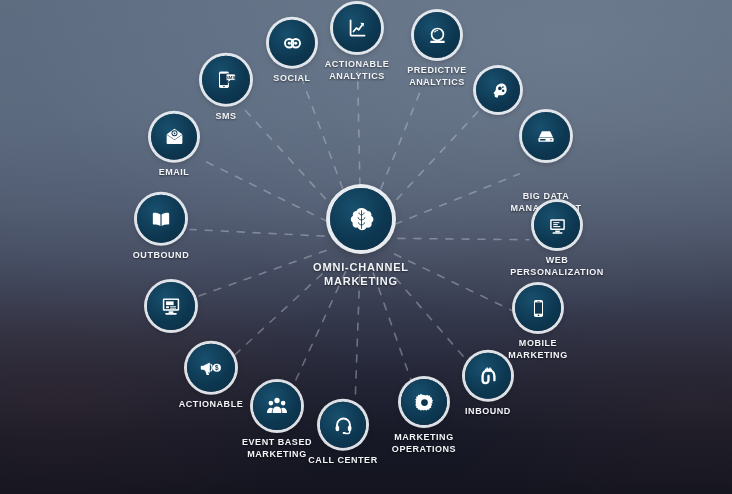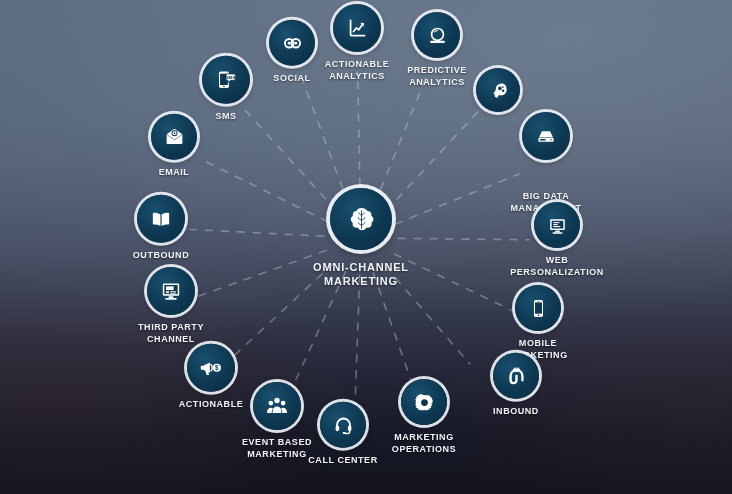--- a/index.html
+++ b/index.html
@@ -185,21 +185,21 @@
               <rect x="16" y="9" width="16" height="30" rx="3.2" fill="#ffffff"></rect>
               <rect x="17.8" y="13.2" width="12.4" height="20" fill="#0d3751"></rect>
               <circle cx="24" cy="36" r="1.5" fill="#0d3751"></circle>
               <rect x="21.5" y="11" width="5" height="1" rx="0.5" fill="#0d3751"></rect>
             </svg>
           </span>
         </div>
         <div class="node-label">MOBILE
 MARKETING</div>
       </div>
-      <div class="node" style="left: 516px; top: 385px;">
+      <div class="node" style="left: 488px; top: 385px;">
         <div class="disc" style="width: 46px; height: 46px;">
           <span>
             <svg width="27" height="27" viewBox="0 0 48 48">
               <path d="M24 13c-6 0-10.5 4.5-10.5 10.5V31c0 3 2.4 5.2 5.2 5.2S24 34 24 31v-7.5" fill="none" stroke="#ffffff" stroke-width="4.2" stroke-linecap="round"></path>
               <path d="M24 13c6 0 10.5 4.5 10.5 10.5V31" fill="none" stroke="#ffffff" stroke-width="4.2" stroke-linecap="round"></path>
               <rect x="18" y="10" width="12" height="6" rx="1.4" fill="#ffffff"></rect>
               <rect x="20.6" y="8.4" width="2.4" height="3" fill="#ffffff"></rect>
               <rect x="25.4" y="8.4" width="2.4" height="3" fill="#ffffff"></rect>
             </svg>
           </span>
@@ -271,22 +271,20 @@
               <rect x="12.6" y="13.6" width="22.8" height="15.8" fill="#0d3751"></rect>
               <rect x="20" y="33" width="8" height="3" fill="#ffffff"></rect>
               <rect x="14" y="36" width="20" height="2.8" rx="1.4" fill="#ffffff"></rect>
               <rect x="15.5" y="16" width="13" height="6.5" fill="#ffffff"></rect>
               <rect x="15.5" y="24.5" width="5" height="3.2" fill="#ffffff"></rect>
               <rect x="22.5" y="24.5" width="10" height="1.5" fill="#ffffff"></rect>
               <rect x="22.5" y="27" width="10" height="1.5" fill="#ffffff"></rect>
             </svg>
           </span>
         </div>
-        <div class="node-label">THIRD PARTY
-CHANNEL</div>
       </div>
       <div class="node" style="left: 161px; top: 228px;">
         <div class="disc" style="width: 48px; height: 48px;">
           <span>
             <svg width="28" height="28" viewBox="0 0 48 48">
               <path d="M23 16.5c-2.6-2-6.4-2.8-10.5-2.8-1.3 0-2.5.7-2.5 1.9v16.6c0 1 .9 1.7 2 1.7 4 0 7.6.7 11 2.6V16.5z" fill="#ffffff"></path>
               <path d="M25 16.5c2.6-2 6.4-2.8 10.5-2.8 1.3 0 2.5.7 2.5 1.9v16.6c0 1-.9 1.7-2 1.7-4 0-7.6.7-11 2.6V16.5z" fill="#ffffff"></path>
             </svg>
           </span>
         </div>

